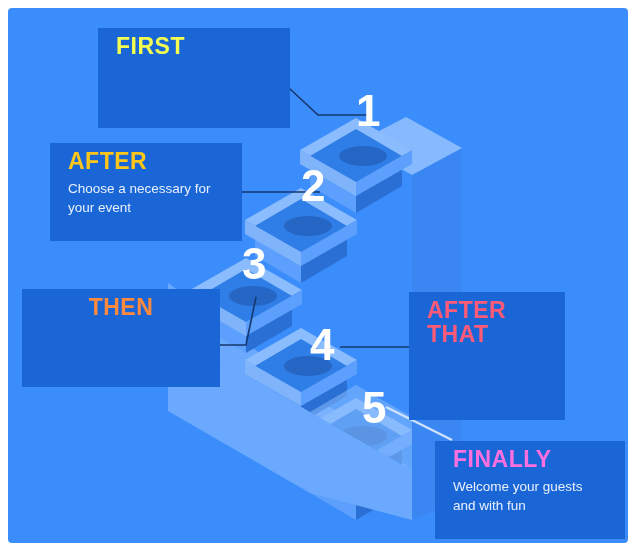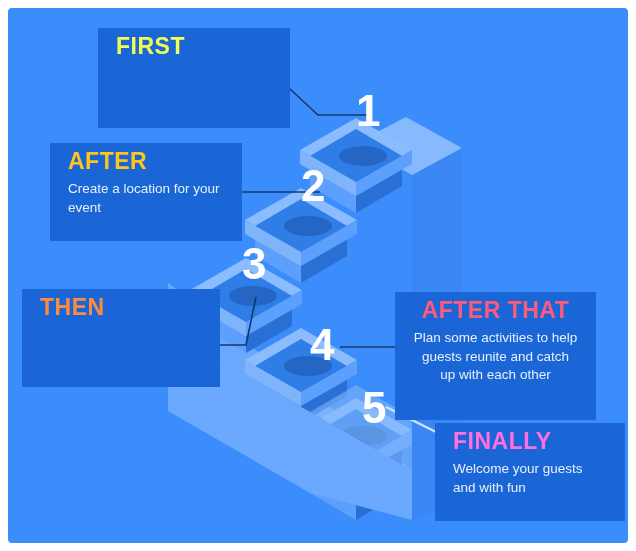--- a/index.html
+++ b/index.html
@@ -56,22 +56,22 @@
   }
   .card-body {
     font-size: 13.5px;
     color: #e8f0fc;
     line-height: 1.38;
     margin: 0;
     font-weight: normal;
   }
   #card-first   { left: 98px;  top: 28px;  width: 192px; height: 100px; }
   #card-next    { left: 50px;  top: 143px; width: 192px; height: 98px;  }
-  #card-then    { left: 22px;  top: 289px; width: 198px; height: 98px;  }
-  #card-after   { left: 395px; top: 292px; width: 201px; height: 128px; text-align: center; }
+  #card-then    { left: 22px;  top: 289px; width: 198px; height: 98px; text-align: center;  }
+  #card-after   { left: 409px; top: 292px; width: 156px; height: 128px; }
   #card-finally { left: 435px; top: 423px; width: 190px; height: 98px;  }
 
   #num-1 { left: 356px; top: 89px;  }
   #num-2 { left: 301px; top: 164px; }
   #num-3 { left: 242px; top: 242px; }
   #num-4 { left: 310px; top: 323px; }
   #num-5 { left: 362px; top: 386px; }
 </style>
 </head>
 <body>
@@ -169,30 +169,29 @@
   <div class="step-num" id="num-3" style="color: rgb(255, 255, 255);">3</div>
   <div class="step-num" id="num-4" style="color: rgb(255, 255, 255);">4</div>
   <div class="step-num" id="num-5" style="color: rgb(255, 255, 255);">5</div>
 
   <div class="card" id="card-first" style="background: rgb(26, 102, 214);">
     <div class="card-title" style="color:#f2ff52">FIRST</div>
   </div>
 
   <div class="card" id="card-next" style="background: rgb(26, 102, 214);">
     <div class="card-title" style="color:#ffc61a">AFTER</div>
-    <div class="card-body">Create a location for your event</div>
+    <div class="card-body">Choose a necessary for your event</div>
   </div>
 
   <div class="card" id="card-then" style="background: rgb(26, 102, 214);">
     <div class="card-title" style="color:#ff8a3d">THEN</div>
   </div>
 
   <div class="card" id="card-after" style="background: rgb(26, 102, 214);">
     <div class="card-title" style="color:#ff5a78">AFTER THAT</div>
-    <div class="card-body">Plan some activities to help guests reunite and catch up with each other</div>
   </div>
 
-  <div class="card" id="card-finally" style="background: rgb(26, 102, 214);">
+  <div class="card" id="card-finally" style="background: rgb(26, 102, 214); margin-top: 18px;">
     <div class="card-title" style="color:#ff6fe0">FINALLY</div>
     <div class="card-body">Welcome your guests and with fun</div>
   </div>
 
 </div>
 
 </body></html>

